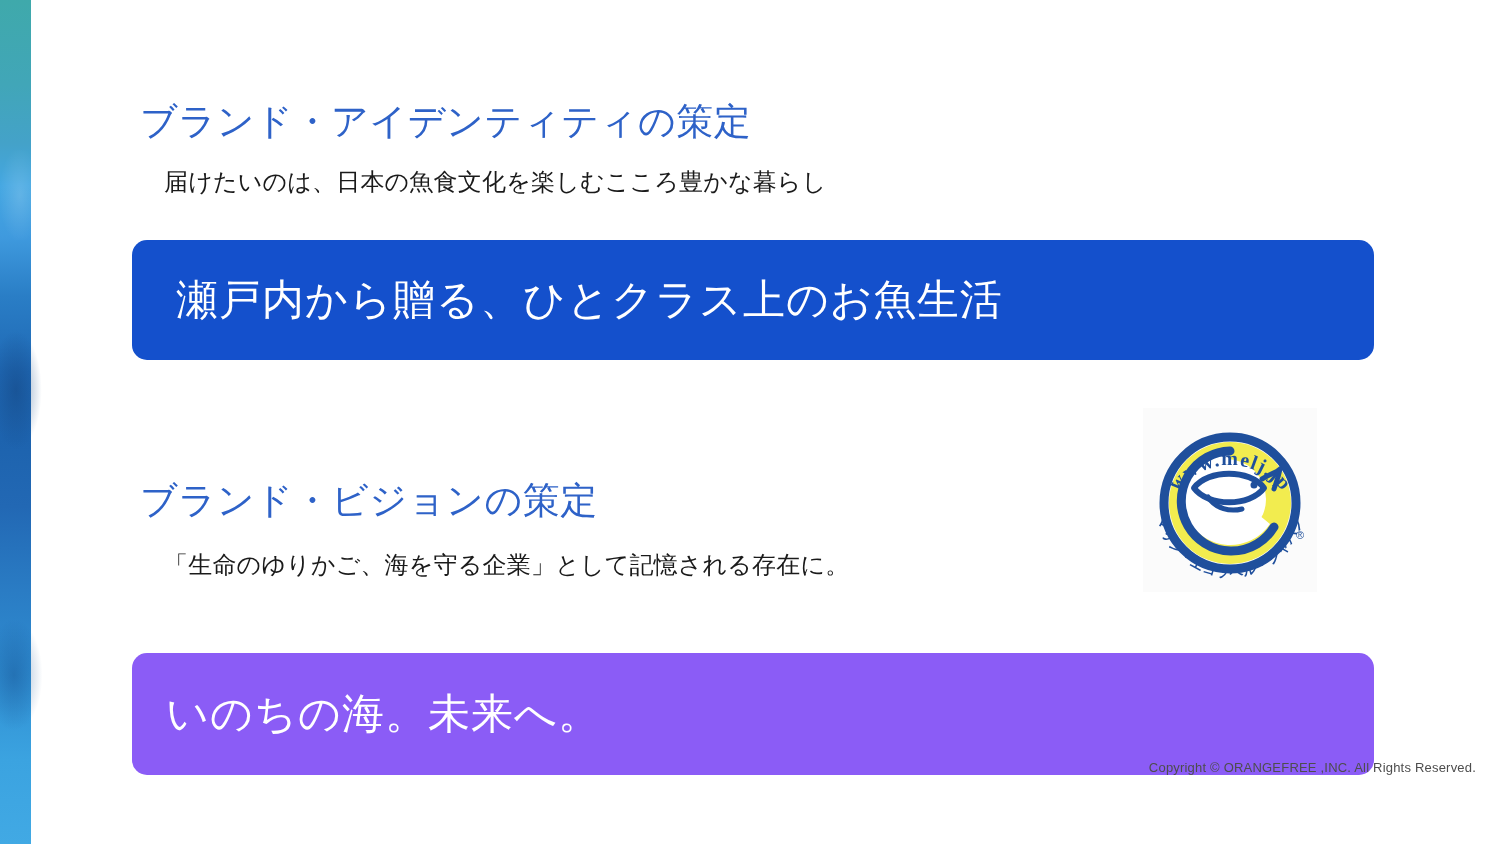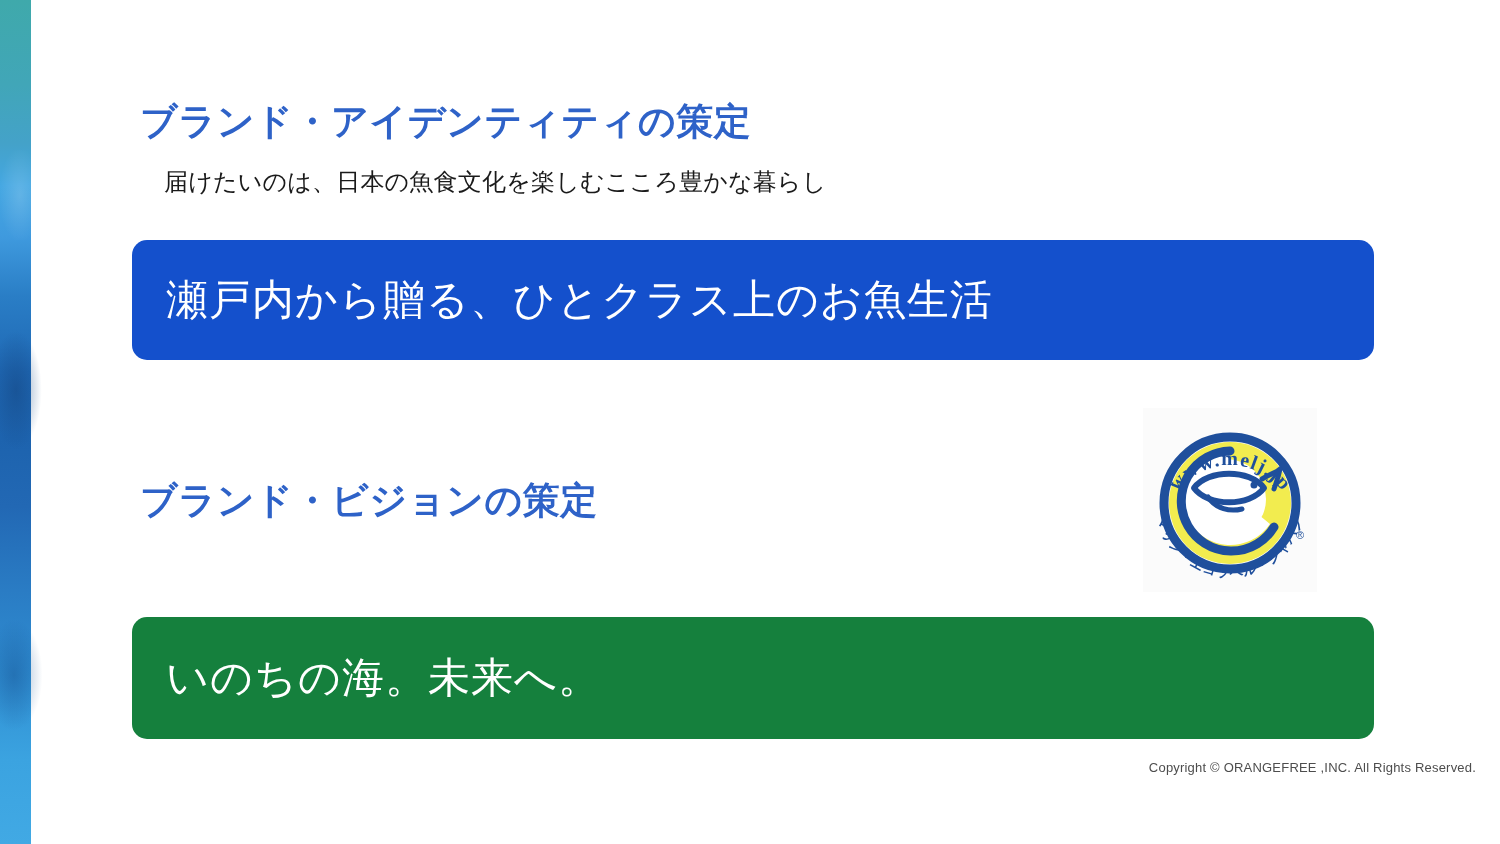--- a/index.html
+++ b/index.html
@@ -68,21 +68,21 @@
     background: radial-gradient(ellipse at 50% 50%, rgba(255,255,255,0.16) 0%, rgba(255,255,255,0.0) 75%);
   }
 
   
   .section-heading {
     position: absolute;
     font-size: 37px;
     line-height: 1.2;
     letter-spacing: 0.5px;
     color: #2e62c8;
-    font-weight: 700;
+    font-weight: 400;
     white-space: nowrap;
   }
   .section-sub {
     position: absolute;
     font-size: 24px;
     line-height: 1.3;
     color: #1a1a1a;
     font-weight: 400;
     letter-spacing: 0.2px;
     white-space: nowrap;
@@ -104,21 +104,21 @@
     letter-spacing: 1px;
     font-weight: 400;
     white-space: nowrap;
   }
 
   #bar-identity {
     left: 132px;
     top: 240px;
     width: 1242px;
     height: 120px;
-    padding-left: 34px;
+    padding-left: 44px;
   }
   #bar-vision {
     left: 132px;
     top: 617px;
     width: 1242px;
     height: 122px;
     padding-left: 34px;
   }
 
   
@@ -166,22 +166,23 @@
   <div class="section-heading" id="heading-identity" style="color: rgb(46, 98, 200);">ブランド・アイデンティティの策定</div>
 
   <div class="section-sub" id="sub-identity">届けたいのは、日本の魚食文化を楽しむこころ豊かな暮らし</div>
 
   <div class="statement-bar" id="bar-identity" style="background: rgb(20, 80, 204);">
     <span class="statement-text">瀬戸内から贈る、ひとクラス上のお魚生活</span>
   </div>
 
   <div class="section-heading" id="heading-vision" style="color: rgb(46, 98, 200);">ブランド・ビジョンの策定</div>
 
-
-  <div class="statement-bar" id="bar-vision" style="background: #15803d;">
+  <div class="section-sub" id="sub-vision">「生命のゆりかご、海を守る企業」として記憶される存在に。</div>
+
+  <div class="statement-bar" id="bar-vision" style="background: #8b5cf6; margin-top: 36px;">
     <span class="statement-text">いのちの海。未来へ。</span>
   </div>
 
   <div class="cert-logo">
     <svg width="168" height="178" viewBox="0 0 168 178">
       <defs>
         <path id="arcTop" d="M 20,104 A 66,66 0 0 1 148,104" fill="none"></path>
         <path id="arcBottom" d="M 10,92 A 74,74 0 0 0 158,92" fill="none"></path>
       </defs>
 

